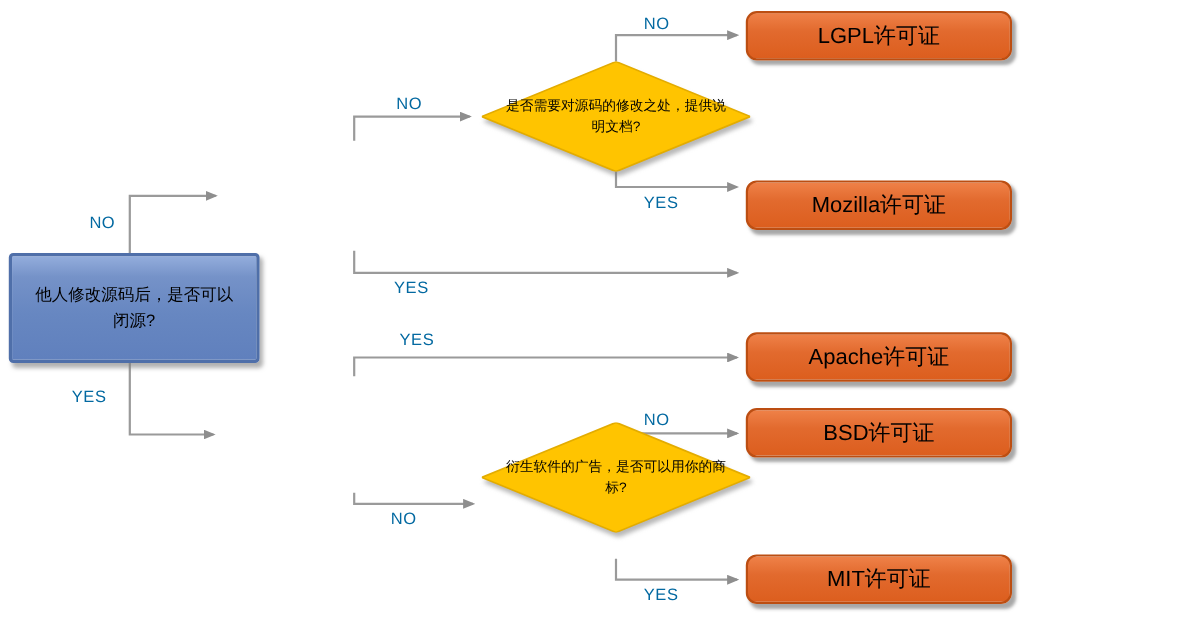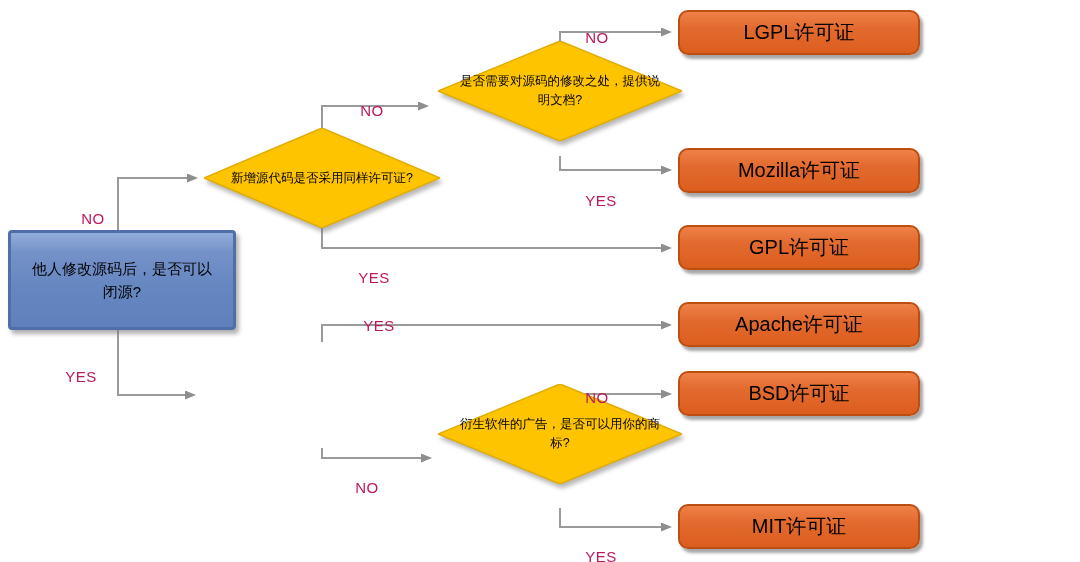--- a/index.html
+++ b/index.html
@@ -32,21 +32,21 @@
     position:absolute; left:678px; width:242px; height:45px;
     background:linear-gradient(180deg,#EF8148 0%, #E26A2E 40%, #DC5E1E 100%);
     border:2px solid #BC4E12; border-radius:10px;
     box-shadow:3px 4px 3px rgba(120,120,120,0.65);
     display:flex; align-items:center; justify-content:center;
     font-size:20px; color:#000; box-sizing:border-box;
   }
 
   .edge-label {
     position:absolute; transform:translateX(-50%);
-    font-size:15px; color:#be185d; letter-spacing:0.5px; white-space:nowrap;margin-top:16px;
+    font-size:15px; color:#0369a1; letter-spacing:0.5px; white-space:nowrap;
   }
 </style>
 </head>
 <body>
 
 <div class="canvas">
 
   <svg class="wires" viewBox="0 0 1080 562" xmlns="http://www.w3.org/2000/svg">
     <defs>
       <marker id="arrow" markerWidth="11" markerHeight="9" refX="9" refY="4.5" orient="auto" markerUnits="userSpaceOnUse">
@@ -64,50 +64,41 @@
       <polyline points="322,448 322,458 430,458" marker-end="url(#arrow)"></polyline>
       <polyline points="560,408 560,394 670,394" marker-end="url(#arrow)"></polyline>
       <polyline points="560,508 560,527 670,527" marker-end="url(#arrow)"></polyline>
     </g>
   </svg>
 
   <div class="node-start">
     <span>他人修改源码后，是否可以闭源?</span>
   </div>
 
-  <div class="diamond" style="left:204px; top:128px; width:236px; height:100px;">
-    <svg viewBox="0 0 236 100" preserveAspectRatio="none">
-      <polygon points="118,0 236,50 118,100 0,50" fill="#FFC400" stroke="#E3AC00" stroke-width="1.5"></polygon>
-    </svg>
-    <div class="dtext">新增源代码是否采用同样许可证?</div>
-  </div>
 
-  <div class="diamond" style="left:438px; top:41px; width:244px; height:100px;">
+  <div class="diamond" style="left:438px; top:56px; width:244px; height:100px;">
     <svg viewBox="0 0 244 100" preserveAspectRatio="none">
       <polygon points="122,0 244,50 122,100 0,50" fill="#FFC400" stroke="#E3AC00" stroke-width="1.5"></polygon>
     </svg>
     <div class="dtext" style="padding:0 22px;">是否需要对源码的修改之处，提供说明文档?</div>
   </div>
 
 
   <div class="diamond" style="left:438px; top:384px; width:244px; height:100px;">
     <svg viewBox="0 0 244 100" preserveAspectRatio="none">
       <polygon points="122,0 244,50 122,100 0,50" fill="#FFC400" stroke="#E3AC00" stroke-width="1.5"></polygon>
     </svg>
     <div class="dtext" style="padding:0 20px;">衍生软件的广告，是否可以用你的商标?</div>
   </div>
 
   <div class="license" style="top:10px;">
     <span>LGPL许可证</span>
   </div>
-  <div class="license" style="top:148px;">
+  <div class="license" style="top:164px;">
     <span>Mozilla许可证</span>
-  </div>
-  <div class="license" style="top:225px;">
-    <span>GPL许可证</span>
   </div>
   <div class="license" style="top:371px;">
     <span>BSD许可证</span>
   </div>
   <div class="license" style="top:302px;">
     <span>Apache许可证</span>
   </div>
   <div class="license" style="top:504px;">
     <span>MIT许可证</span>
   </div>

